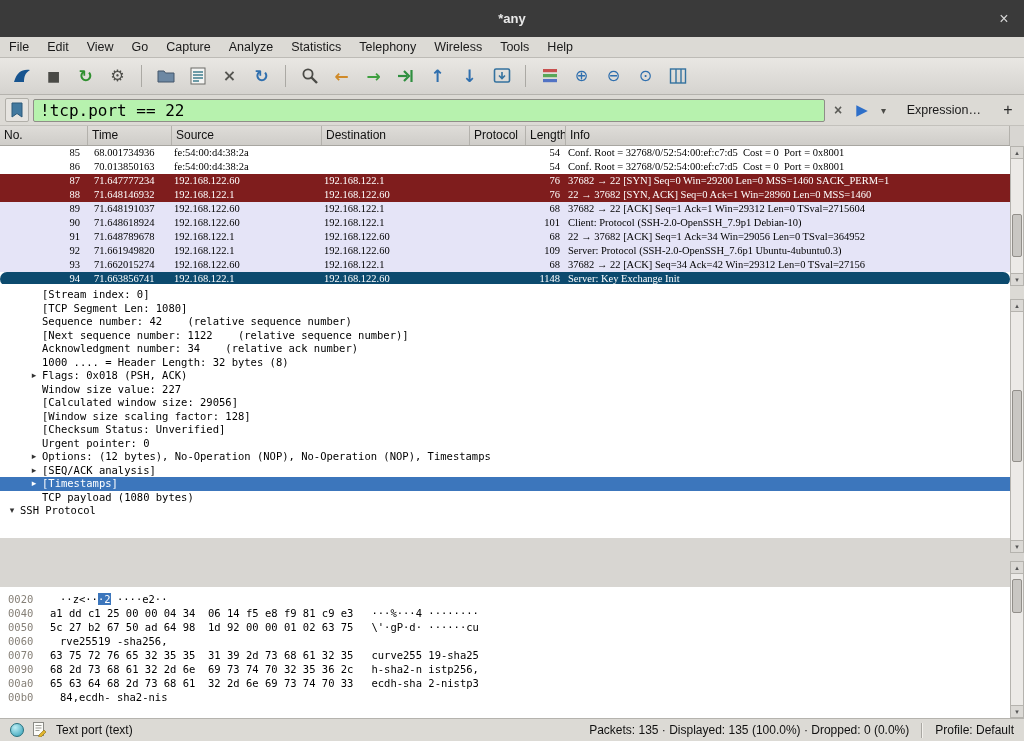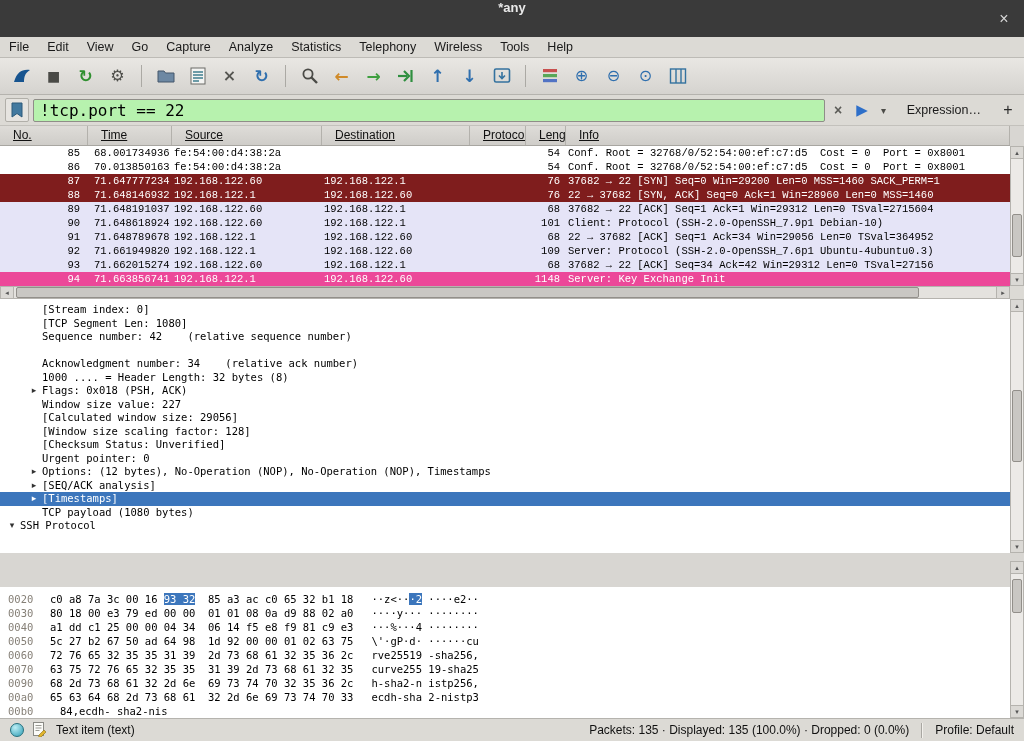--- a/index.html
+++ b/index.html
@@ -1,21 +1,21 @@
 <!DOCTYPE html>
 <html><head>
 <meta charset="utf-8">
 <style>
   * { margin:0; padding:0; box-sizing:border-box; }
   html,body { width:1024px; height:741px; }
   body { position:relative; font-family:"Liberation Sans",sans-serif; background:#d8d6d2; overflow:hidden; }
 
   
   .titlebar { position:absolute; top:0; left:0; right:0; height:37px; background:#3a3a3a;
-              display:flex; justify-content:center; }
+              display:flex; align-items:center; justify-content:center; }
   .titlebar .wtitle { color:#e9e9e9; font-size:13px; font-weight:bold; }
   .titlebar .close { position:absolute; right:10px; top:9px; width:20px; height:20px; color:#d6d6d6;
                      font-size:16px; line-height:19px; text-align:center; }
 
   
   .menubar { position:absolute; top:37px; left:0; right:0; height:21px; background:#dcdad5;
              border-bottom:1px solid #bdbbb6; display:flex; align-items:center; font-size:12.5px; color:#1a1a1a; }
   .menu-item { padding:2px 9px; }
 
   
@@ -35,55 +35,55 @@
                   font-family:"DejaVu Sans Mono",monospace; font-size:16px; padding:0 6px; color:#000; }
   .clear-btn { width:18px; text-align:center; color:#5c5c58; font-size:14px; font-weight:bold; }
   .apply-btn { width:22px; text-align:center; color:#2e6fc9; font-size:15px; }
   .caret-btn { width:13px; text-align:center; color:#4c4c48; font-size:10px; }
   .expr-label { margin-left:14px; font-size:12.5px; color:#1a1a1a; }
   .plus-btn { margin-left:12px; width:22px; height:22px; text-align:center; font-size:16px; line-height:21px; color:#2a2a2a; }
 
   
   .phead { position:absolute; top:126px; left:0; width:1010px; height:20px; display:flex;
            background:linear-gradient(#dedcd8,#cfcdc9); border-bottom:1px solid #a8a6a1; font-size:12px; color:#111; }
-  .phead > span { border-right:1px solid #b3b1ac; padding:2px 13px; overflow:hidden; white-space:pre;text-decoration:underline; }
+  .phead > span { border-right:1px solid #b3b1ac; padding:2px 4px; overflow:hidden; white-space:pre; }
   .plist { position:absolute; top:146px; left:0; width:1010px; height:140px; background:#fff; overflow:hidden;
-           font-family:Liberation Mono, monospace; font-size:10.5px; }
+           font-family:Liberation Serif, serif; font-size:10.5px; }
   .prow { display:flex; height:14px; line-height:14px; white-space:pre; overflow:hidden; }
   .c-no   { width:88px;  text-align:right; padding-right:8px; flex:none; }
   .c-time { width:84px;  padding-left:6px; flex:none; overflow:hidden; }
   .c-src  { width:150px; padding-left:2px; flex:none; overflow:hidden; }
   .c-dst  { width:148px; padding-left:2px; flex:none; overflow:hidden; }
   .c-pro  { width:56px;  padding-left:4px; flex:none; overflow:hidden;margin-top:28px; }
   .c-len  { width:40px;  text-align:right; padding-right:6px; flex:none; }
   .c-info { flex:1; overflow:hidden; padding-left:2px; }
   .h-no{width:88px}.h-time{width:84px}.h-src{width:150px}.h-dst{width:148px}.h-pro{width:56px}.h-len{width:40px}.h-info{flex:1}
   .row-stp { background:#ffffff; color:#000; }
   .row-gray { background:#7f1d1d; color:#ffffff; }
   .row-tcp { background:#e5e4f7; color:#000; }
-  .row-selected { background:#ec4899; color:#fff; }
+  .row-selected { background:#0c4a6e; color:#fff;border-radius:7px; }
 
   
   .hscroll { position:absolute; top:286px; left:0; width:1010px; height:13px; background:#e4e2de; border:1px solid #b5b3ae; display:flex; }
   .hs-btn { width:13px; height:11px; font-size:7px; line-height:11px; text-align:center; color:#555; background:#dbd9d5; border-right:1px solid #b5b3ae; }
   .hs-btn.r { border-right:none; border-left:1px solid #b5b3ae; }
   .hs-track { flex:1; position:relative; }
   .hs-thumb { position:absolute; top:0; left:2px; width:92%; height:11px; background:#c9c7c3; border:1px solid #928f8a; border-radius:2px; }
   .sb-corner { position:absolute; top:286px; left:1010px; width:14px; height:13px; background:#dcdad5; }
 
   
   .vscroll { position:absolute; left:1010px; width:14px; background:#eceae7; border:1px solid #b5b3ae; display:flex; flex-direction:column; }
   .sb-btn { height:12px; font-size:7px; line-height:12px; text-align:center; color:#555; background:#dbd9d5; }
   .sb-btn.up { border-bottom:1px solid #b5b3ae; }
   .sb-btn.down { border-top:1px solid #b5b3ae; }
   .sb-track { flex:1; position:relative; }
   .sb-thumb { position:absolute; left:1px; right:1px; background:#c9c7c3; border:1px solid #928f8a; border-radius:2px; }
 
   
-  .pdetails { position:absolute; top:299px; left:0; width:1010px; height:254px; background:#fff; overflow:hidden;
+  .pdetails { position:absolute; top:284px; left:0; width:1010px; height:254px; background:#fff; overflow:hidden;
               font-family:"DejaVu Sans Mono",monospace; font-size:10.5px; color:#000; padding-top:4px; }
   .pd-line { display:flex; height:13.5px; line-height:13.5px; white-space:pre; overflow:hidden; }
   .pd-arrow { width:16px; flex:none; font-size:9px; color:#333; text-align:center; font-family:"DejaVu Sans",sans-serif; }
   .pd-text { white-space:pre; }
   .ind0 { padding-left:4px; }
   .ind1 { padding-left:26px; }
   .pd-line.selected { background:#3c76bc; color:#fff; }
   .pd-line.selected .pd-arrow { color:#fff; }
 
   
@@ -373,20 +373,21 @@
       <span class="pd-text">[TCP Segment Len: 1080]</span>
     </div>
 
     <div class="pd-line ind1">
       <span class="pd-arrow"></span>
       <span class="pd-text">Sequence number: 42    (relative sequence number)</span>
     </div>
 
     <div class="pd-line ind1">
       <span class="pd-arrow"></span>
+      <span class="pd-text">[Next sequence number: 1122    (relative sequence number)]</span>
     </div>
 
     <div class="pd-line ind1">
       <span class="pd-arrow"></span>
       <span class="pd-text">Acknowledgment number: 34    (relative ack number)</span>
     </div>
 
     <div class="pd-line ind1">
       <span class="pd-arrow"></span>
       <span class="pd-text">1000 .... = Header Length: 32 bytes (8)</span>
@@ -458,45 +459,38 @@
   <div class="sb-track">
     <div class="sb-thumb" style="top:34%;height:32%"></div>
   </div>
   <div class="sb-btn down">▾</div>
 </div>
 
 <div class="hexpane">
 
     <div class="hex-row">
       <span class="hex-off">0020</span>
-      <span class="hex-bytes"><span>c0 a8 7a 3c 00 16 </span><span class="hl">93 32</span><span>  85 a3 ac c0 65 32 b1 18</span></span>
       <span class="hex-ascii"><span>··z&lt;··</span><span class="hl">·2</span><span> ····e2··</span></span>
     </div>
 
-    <div class="hex-row">
-      <span class="hex-off">0030</span>
-      <span class="hex-bytes"><span>80 18 00 e3 79 ed 00 00  01 01 08 0a d9 88 02 a0</span><span class="hl"></span><span></span></span>
-      <span class="hex-ascii"><span>····y··· ········</span><span class="hl"></span><span></span></span>
-    </div>
 
     <div class="hex-row">
       <span class="hex-off">0040</span>
       <span class="hex-bytes"><span>a1 dd c1 25 00 00 04 34  06 14 f5 e8 f9 81 c9 e3</span><span class="hl"></span><span></span></span>
       <span class="hex-ascii"><span>···%···4 ········</span><span class="hl"></span><span></span></span>
     </div>
 
     <div class="hex-row">
       <span class="hex-off">0050</span>
       <span class="hex-bytes"><span>5c 27 b2 67 50 ad 64 98  1d 92 00 00 01 02 63 75</span><span class="hl"></span><span></span></span>
       <span class="hex-ascii"><span>\'·gP·d· ······cu</span><span class="hl"></span><span></span></span>
     </div>
 
     <div class="hex-row">
       <span class="hex-off">0060</span>
-      <span class="hex-bytes"><span>72 76 65 32 35 35 31 39  2d 73 68 61 32 35 36 2c</span><span class="hl"></span><span></span></span>
       <span class="hex-ascii"><span>rve25519 -sha256,</span><span class="hl"></span><span></span></span>
     </div>
 
     <div class="hex-row">
       <span class="hex-off">0070</span>
       <span class="hex-bytes"><span>63 75 72 76 65 32 35 35  31 39 2d 73 68 61 32 35</span><span class="hl"></span><span></span></span>
       <span class="hex-ascii"><span>curve255 19-sha25</span><span class="hl"></span><span></span></span>
     </div>
 
 
@@ -526,17 +520,17 @@
   <div class="sb-btn down">▾</div>
 </div>
 
 <div class="statusbar">
   <span class="expert-dot"></span>
   <span style="margin-left:8px"><svg width="15" height="16" viewBox="0 0 15 16">
         <rect x="1.5" y="1.5" width="10" height="13" fill="#fbfbf8" stroke="#8a8a85"></rect>
         <path d="M3.5 4.5 h6 M3.5 7 h6 M3.5 9.5 h4" stroke="#9a9a94" stroke-width="1" fill="none"></path>
         <path d="M7 14 l5 -5 2 2 -5 5 -2.4 .4 Z" fill="#e0b52f" stroke="#8a6d1a" stroke-width="0.6"></path>
       </svg></span>
-  <span class="sb-ltext">Text item (text)</span>
+  <span class="sb-ltext">Text port (text)</span>
   <span class="sb-counts">Packets: 135 · Displayed: 135 (100.0%) · Dropped: 0 (0.0%)</span>
   <span class="sb-sep"></span>
   <span>Profile: Default</span>
 </div>
 
 </body></html>

